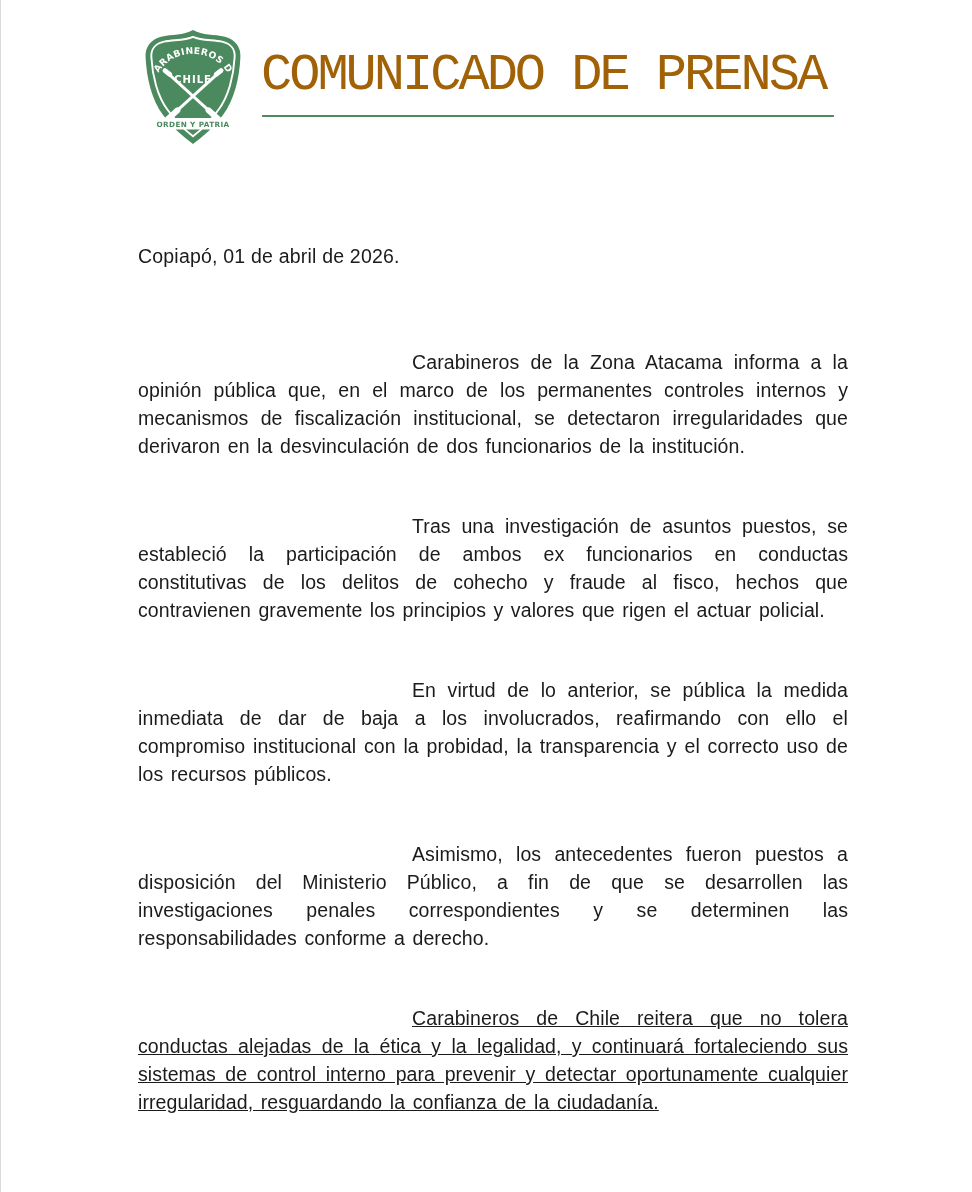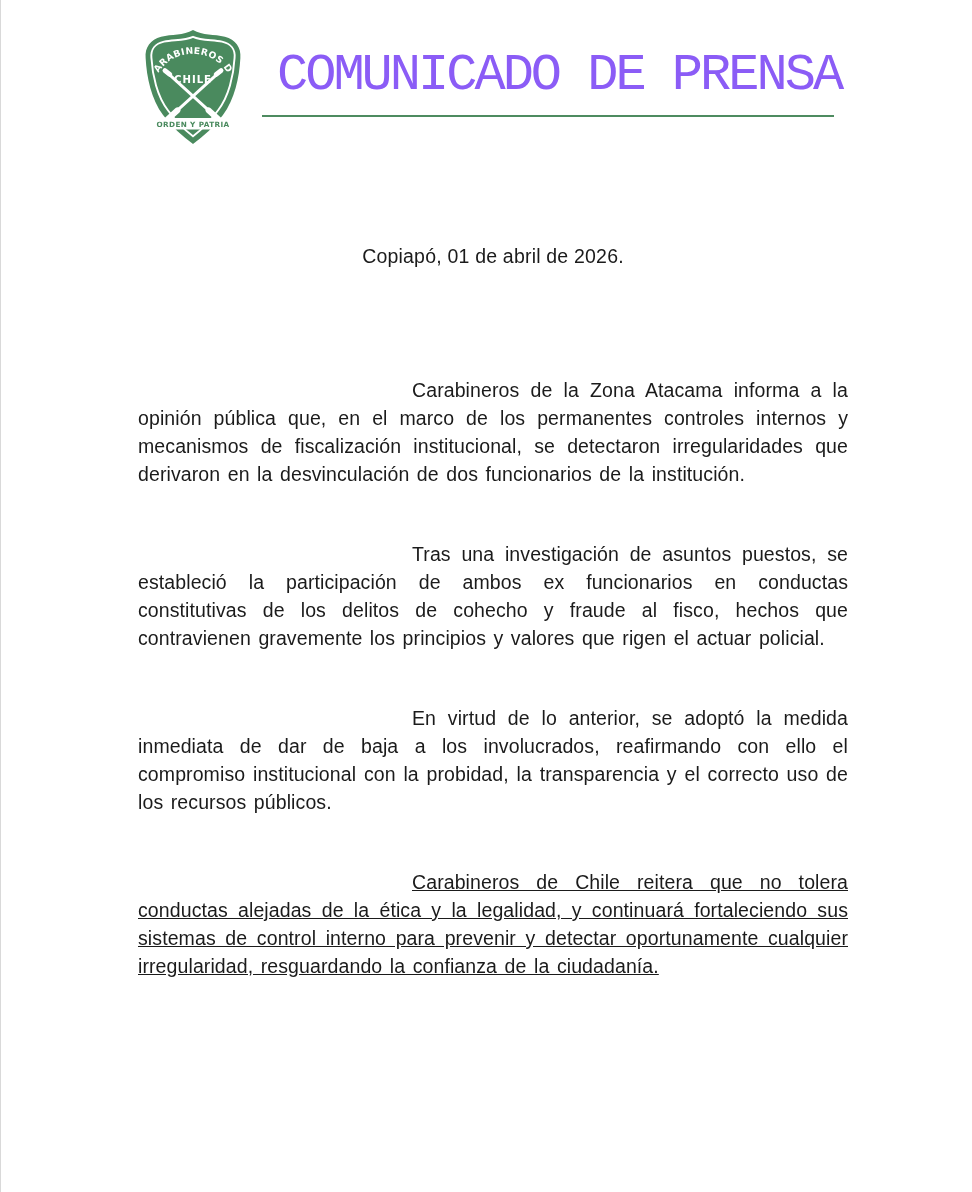--- a/index.html
+++ b/index.html
@@ -24,56 +24,55 @@
     position: absolute;
     left: 134px;
     top: 27px;
     width: 116px;
     height: 122px;
   }
   .logo svg { width: 100%; height: 100%; display: block; }
 
   .page-title {
     position: absolute;
-    left: 276px;
+    left: 260px;
     top: 50px;
     width: 600px;
     font-family: "Liberation Mono", "DejaVu Sans Mono", monospace;
     font-size: 52px;
     line-height: 1;
     letter-spacing: -3px;
-    color: #8b5cf6;
+    color: #a16207;
     white-space: nowrap;
   }
   .title-underline {
     position: absolute;
     left: 261px;
     top: 115px;
     width: 572px;
     height: 2px;
     background: #4e8b60;
   }
 
   
   .date-line {
     position: absolute;
     left: 137px;
     top: 242px;
     width: 710px;
-    text-align: center;
+    text-align: left;
     font-size: 19.5px;
     line-height: 28px;
     letter-spacing: 0.2px;
   }
   .content {
     position: absolute;
     left: 137px;
     top: 348px;
     width: 710px;
-    margin-top: 28px;
   }
   .content p {
     margin: 0 0 52px 0;
     font-size: 19.5px;
     line-height: 28px;
     letter-spacing: 0.1px;
     word-spacing: 2px;
     text-align: justify;
     text-indent: 274px;
   }
@@ -116,17 +115,18 @@
   </div>
 
   <div class="page-title">COMUNICADO DE PRENSA</div>
   <div class="title-underline"></div>
 
   <div class="date-line">Copiapó, 01 de abril de 2026.</div>
 
   <div class="content">
     <p>Carabineros de la Zona Atacama informa a la opinión pública que, en el marco de los permanentes controles internos y mecanismos de fiscalización institucional, se detectaron irregularidades que derivaron en la desvinculación de dos funcionarios de la institución.</p>
     <p>Tras una investigación de asuntos puestos, se estableció la participación de ambos ex funcionarios en conductas constitutivas de los delitos de cohecho y fraude al fisco, hechos que contravienen gravemente los principios y valores que rigen el actuar policial.</p>
-    <p>En virtud de lo anterior, se adoptó la medida inmediata de dar de baja a los involucrados, reafirmando con ello el compromiso institucional con la probidad, la transparencia y el correcto uso de los recursos públicos.</p>
+    <p>En virtud de lo anterior, se pública la medida inmediata de dar de baja a los involucrados, reafirmando con ello el compromiso institucional con la probidad, la transparencia y el correcto uso de los recursos públicos.</p>
+    <p>Asimismo, los antecedentes fueron puestos a disposición del Ministerio Público, a fin de que se desarrollen las investigaciones penales correspondientes y se determinen las responsabilidades conforme a derecho.</p>
     <p>Carabineros de Chile reitera que no tolera conductas alejadas de la ética y la legalidad, y continuará fortaleciendo sus sistemas de control interno para prevenir y detectar oportunamente cualquier irregularidad, resguardando la confianza de la ciudadanía.</p>
   </div>
 
 </div>
 
 </body></html>

